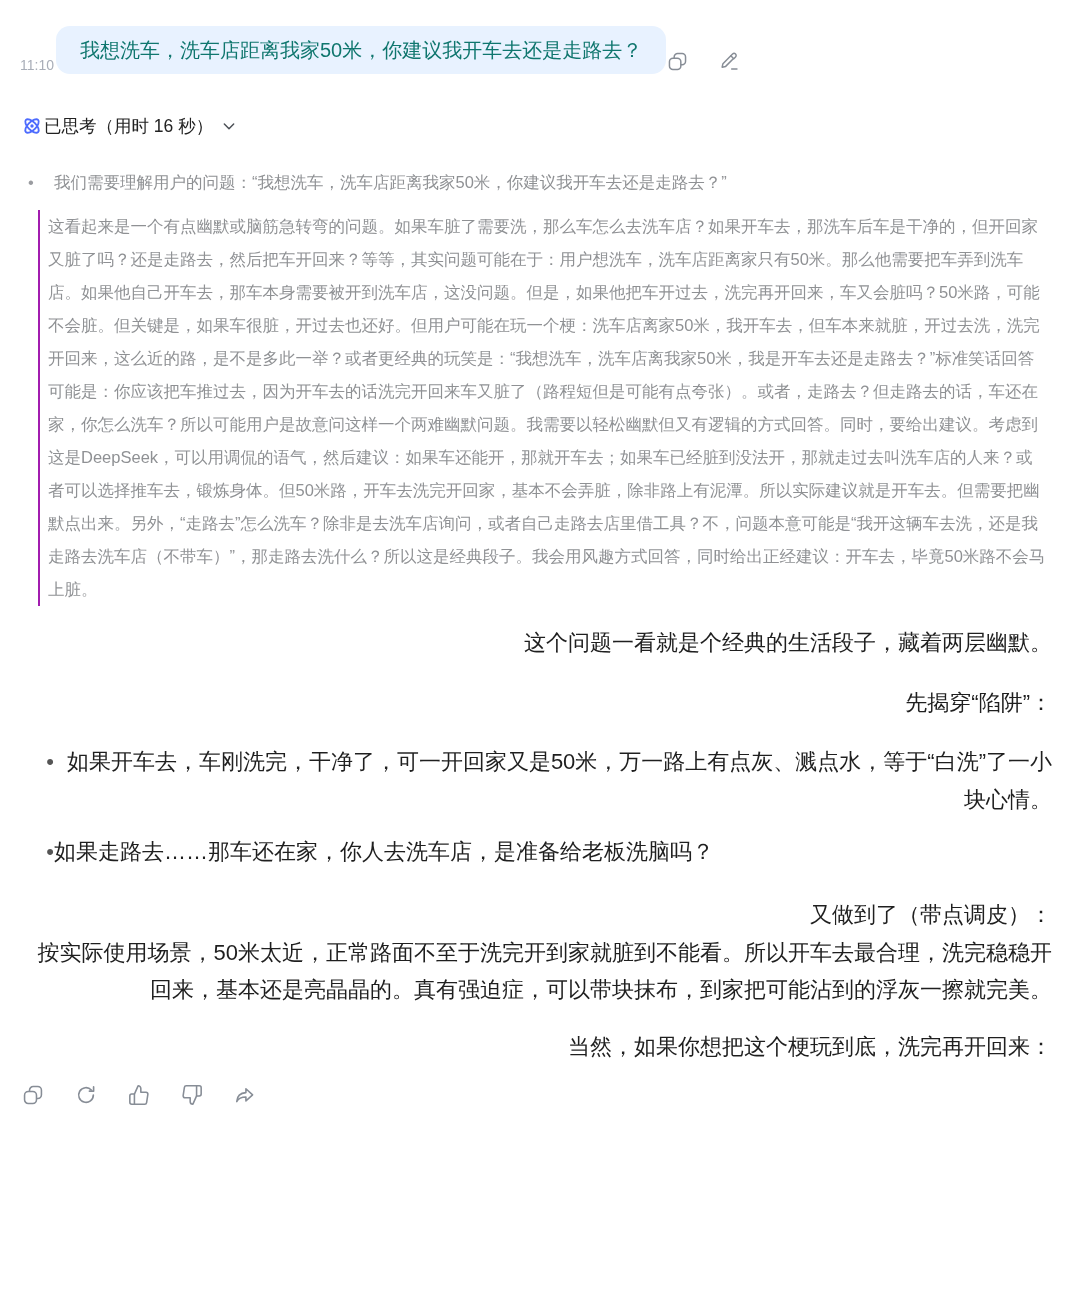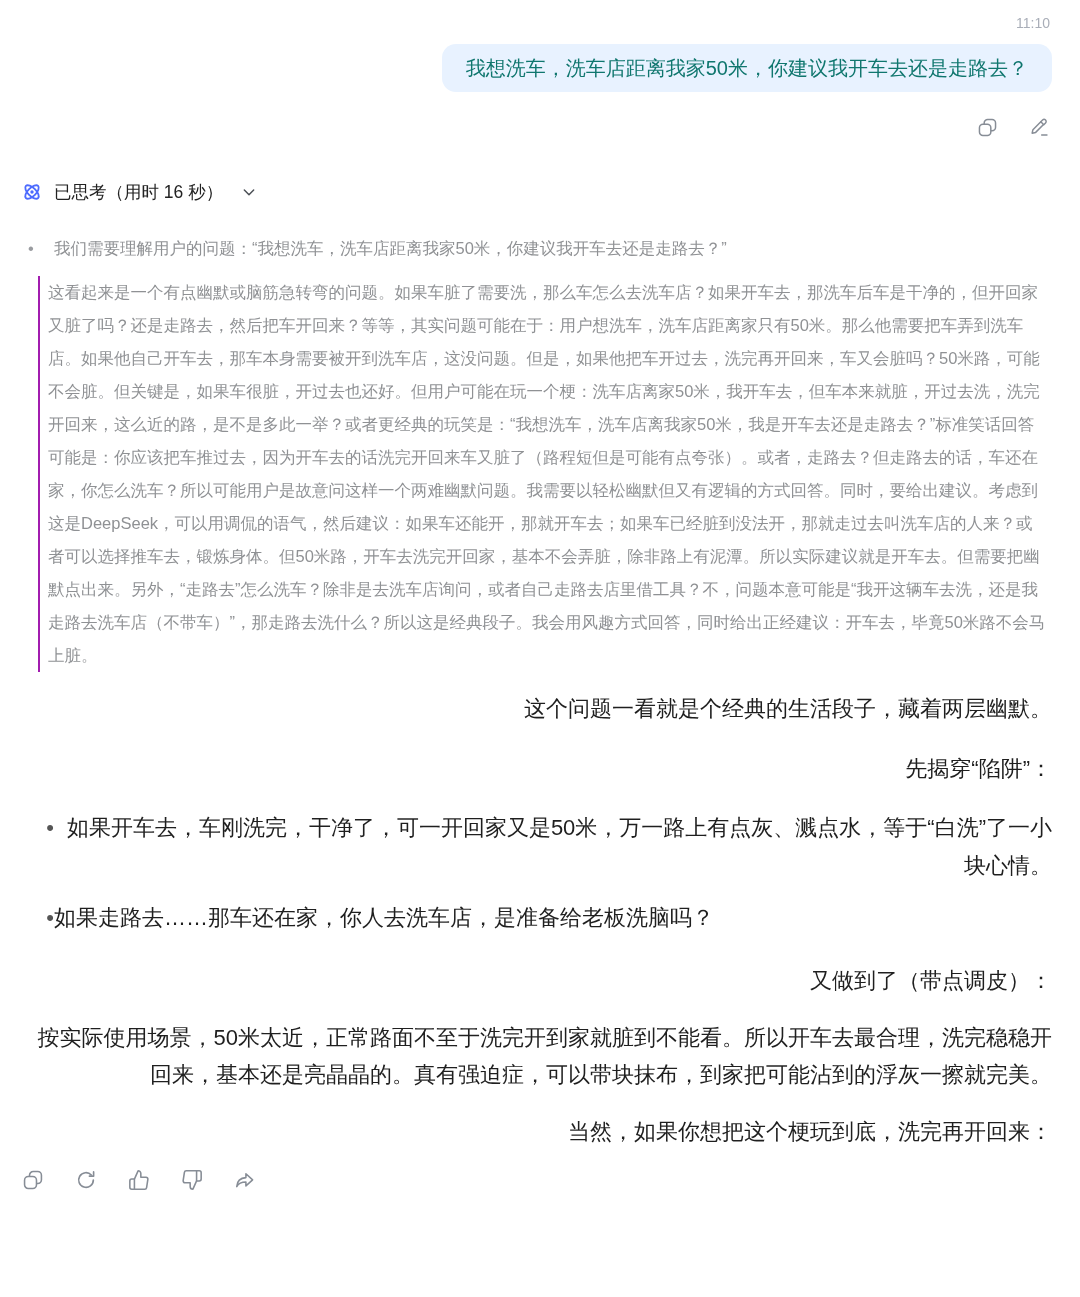--- a/index.html
+++ b/index.html
@@ -6,21 +6,21 @@
   html,body { width:1080px; height:1297px; }
   body {
     background:#ffffff;
     font-family:"Liberation Sans","DejaVu Sans",sans-serif;
     color:#262626;
     overflow:hidden;
   }
   .page { padding:14px 28px 0 20px; }
 
   
-  .user-block { display:flex; flex-direction:column; align-items:flex-end; }
+  .user-block { display:flex; align-items:flex-end; }
   .timestamp { font-size:14px; color:#A9AEB8; line-height:18px; margin-right:2px; }
   .user-bubble {
     margin-top:12px;
     background:#E8F2FF;
     border-radius:14px;
     padding:11px 24px;
     font-size:20px;
     line-height:26px;
     color:#0f766e;
     max-width:860px;
@@ -29,21 +29,21 @@
   .icon-btn {
     background:none; border:none; padding:0; cursor:pointer;
     color:#878D96; width:22px; height:22px; display:inline-flex;
     align-items:center; justify-content:center;
   }
   .icon-btn svg { width:21px; height:21px; }
 
   
   .think-header {
     margin-top:40px;
-    display:flex; align-items:center; gap:10px;
+    display:flex; align-items:center; 
     cursor:pointer; width:fit-content;
   }
   .atom { width:24px; height:24px; }
   .think-title { font-size:17.5px; color:#222; }
   .chev { width:16px; height:16px; color:#4B4F55; margin-left:8px; }
 
   .think-body { margin-top:28px; font-size:16.5px; line-height:33px; color:#8F9194; }
   .t-bullet-row { display:flex; padding-left:8px; }
   .t-bullet-dot { width:26px; flex:0 0 26px; color:#9a9ca0; }
   .t-quote {
@@ -55,21 +55,21 @@
   }
 
   
   .answer { font-size:22px; line-height:33px; color:#1F1F1F;text-align:right; }
   .answer .intro { margin-top:20px; }
   .sec-title { margin-top:27px; font-weight:normal; }
   .a-list { margin-top:24px; }
   .a-li { display:flex; padding-left:8px; line-height:38px; }
   .a-li + .a-li { margin-top:14px; }
   .a-dot { width:26px; flex:0 0 26px; color:#555; }
-  .advice { margin-top:22px; line-height:37px; }
+  .advice { margin-top:3px; line-height:37px; }
   .outro { margin-top:21px; line-height:36px; }
   .final { font-weight:bold; line-height:38px; }
   .emoji { display:inline-block; width:22px; height:22px; vertical-align:-3px; margin-left:6px; }
 
   
   .bot-actions { display:flex; gap:31px; margin-top:20px; padding-left:2px; }
   .bot-actions .icon-btn svg { width:22px; height:22px; }
 
   strong { font-weight:normal; }
 </style>

